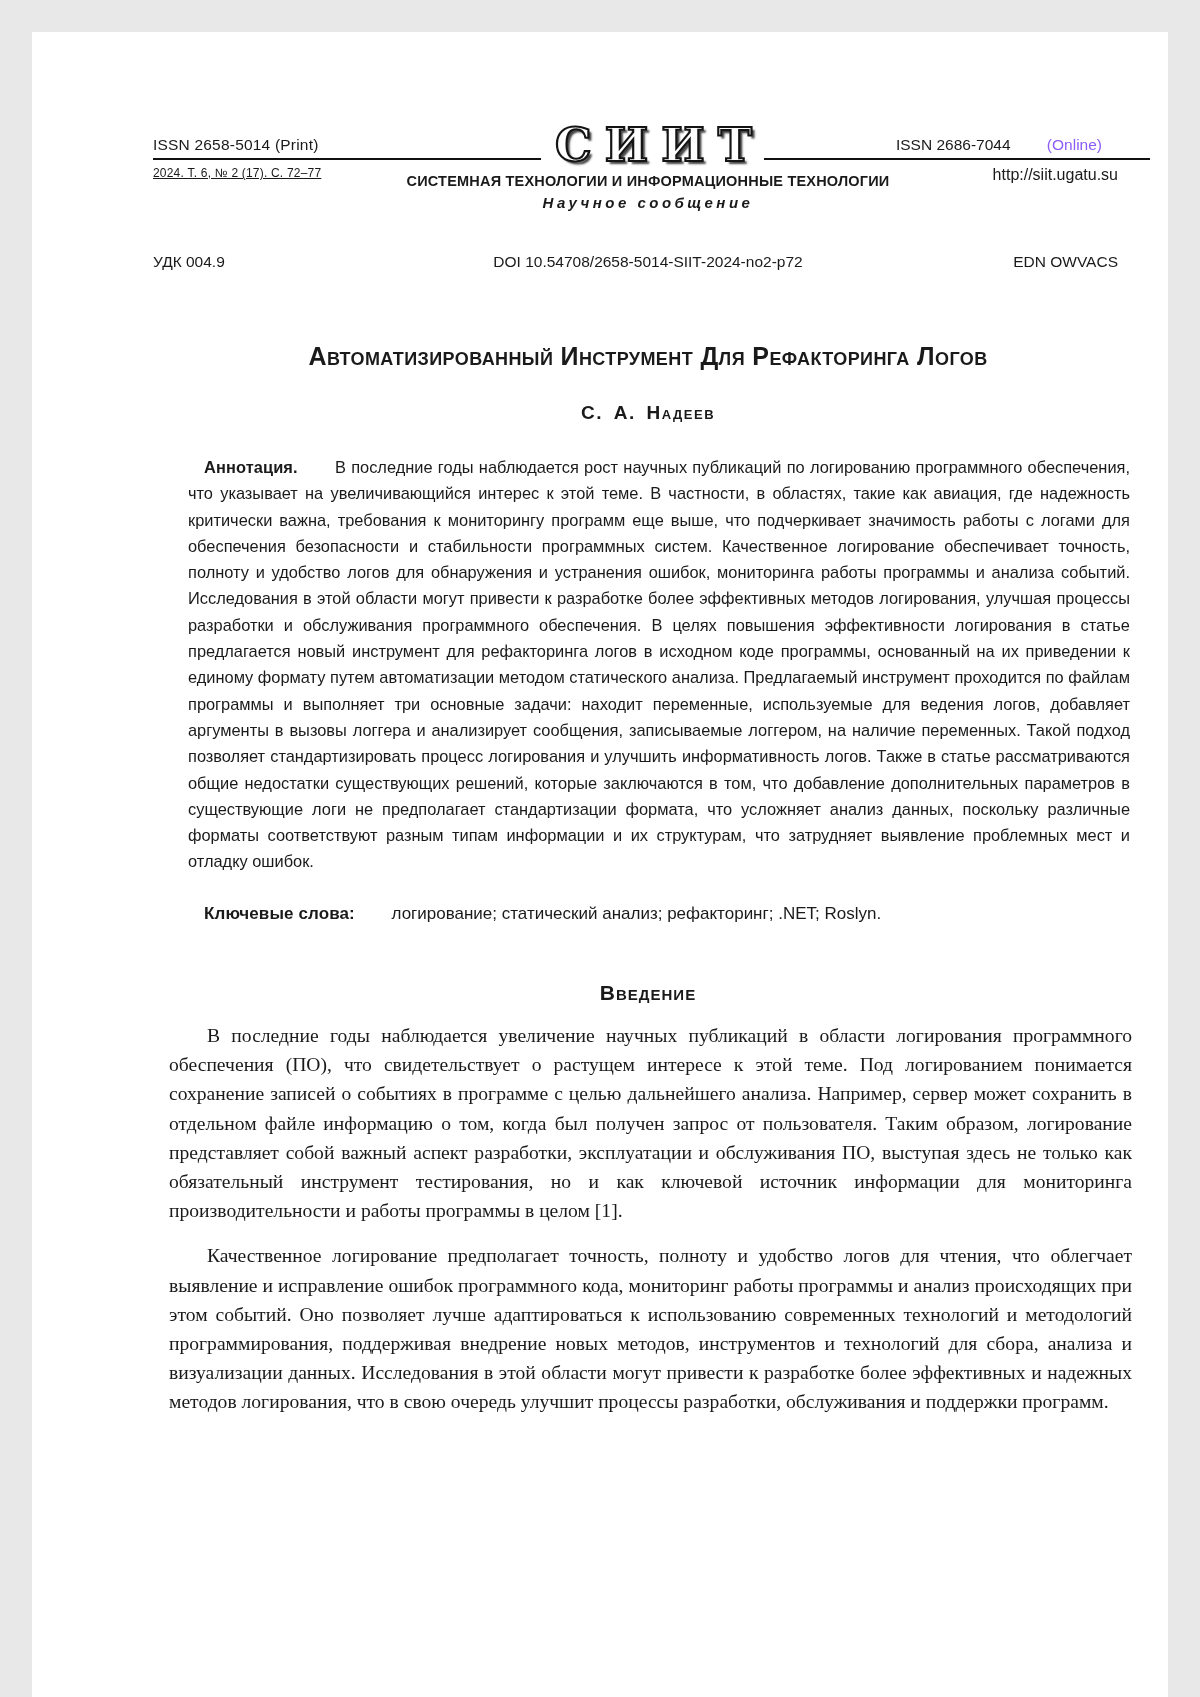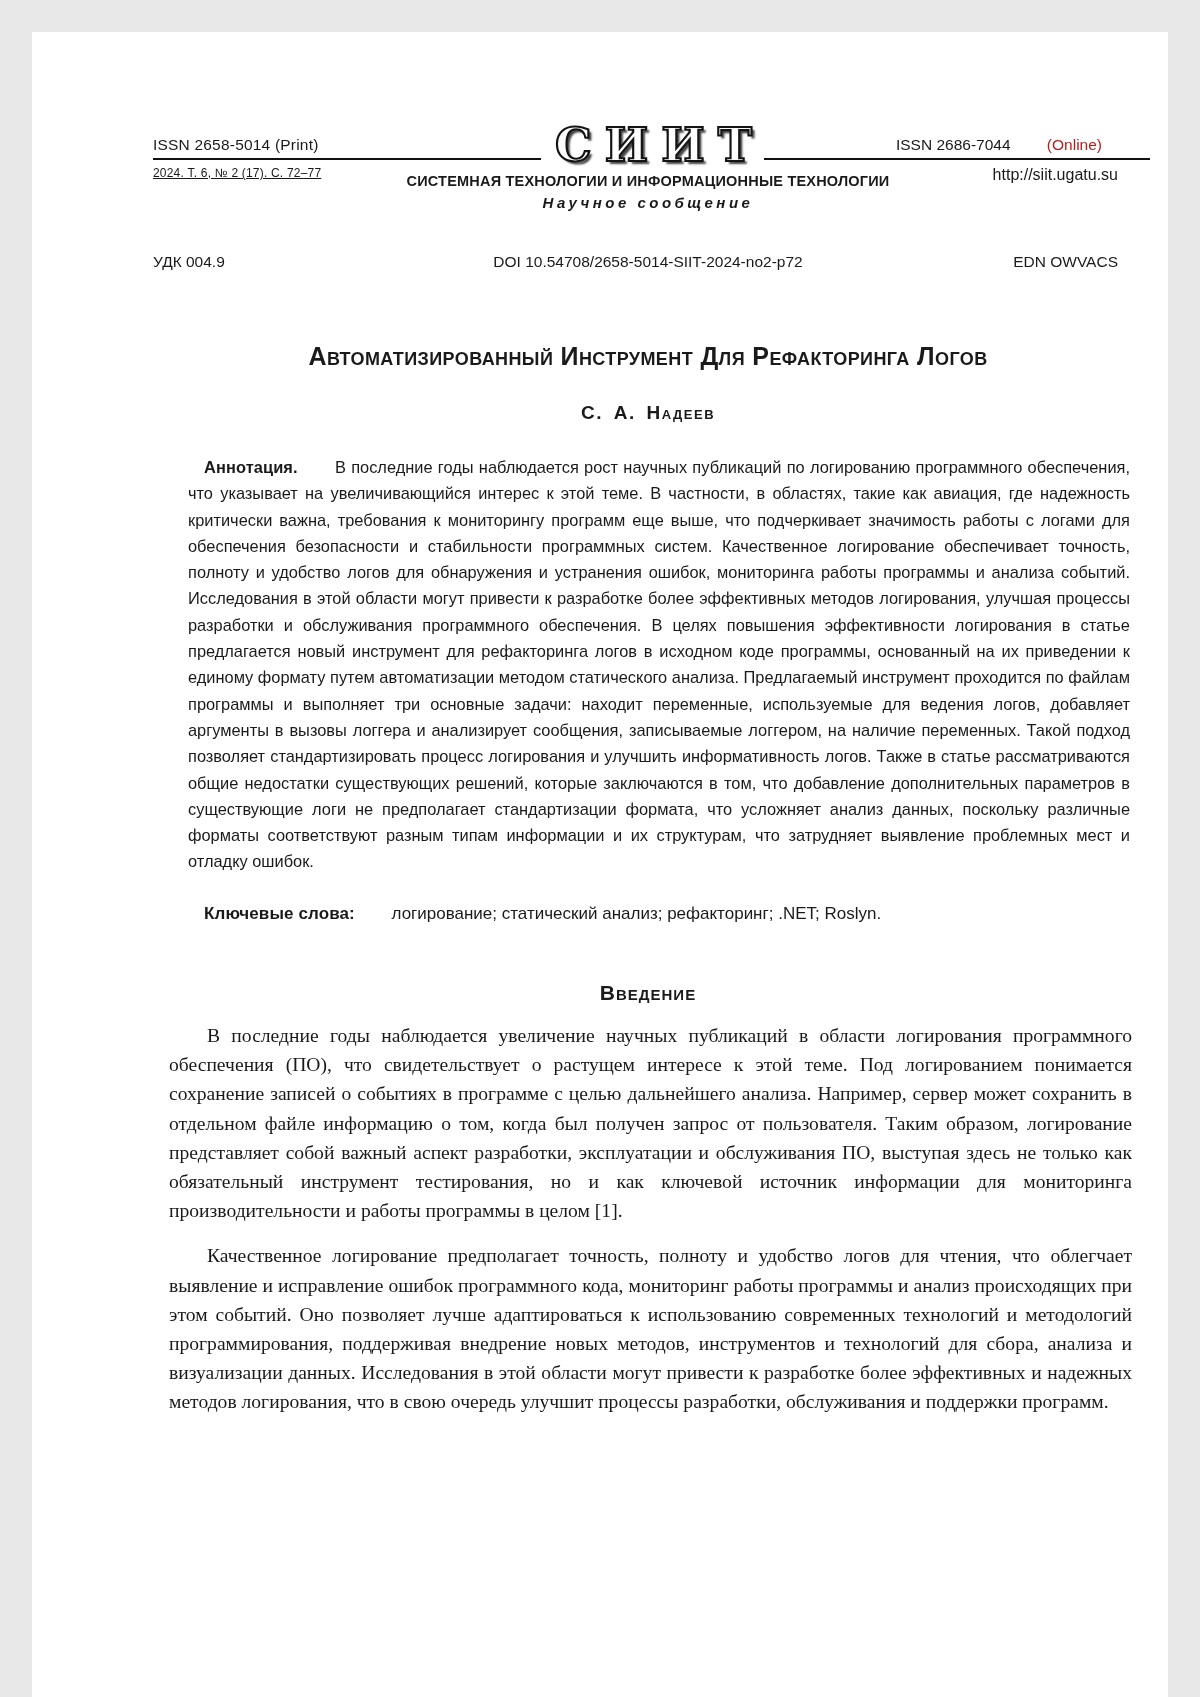--- a/index.html
+++ b/index.html
@@ -133,21 +133,21 @@
 
   <div class="hdr-issn-print">ISSN 2658-5014 (Print)</div>
   <div class="hdr-rule-left"></div>
   <div class="hdr-rule-right"></div>
   <div class="hdr-issue">2024. Т. 6, № 2 (17). С. 72–77</div>
 
   <div class="hdr-logo">СИИТ</div>
   <div class="hdr-journal">СИСТЕМНАЯ ТЕХНОЛОГИИ И ИНФОРМАЦИОННЫЕ ТЕХНОЛОГИИ</div>
   <div class="hdr-subtitle">Научное сообщение</div>
 
-  <div class="hdr-issn-online"><span>ISSN 2686-7044 </span><span style="color: #b91c1c;">(Online)</span></div>
+  <div class="hdr-issn-online"><span>ISSN 2686-7044 </span><span style="color: #8b5cf6;">(Online)</span></div>
   <div class="hdr-site">http://siit.ugatu.su</div>
 
   <div class="meta-udc">УДК 004.9</div>
   <div class="meta-doi">DOI 10.54708/2658-5014-SIIT-2024-no2-p72</div>
   <div class="meta-edn">EDN OWVACS</div>
 
   <main>
     <h1 class="title">
       <span>Автоматизированный Инструмент Для Рефакторинга Логов</span>
     </h1>

